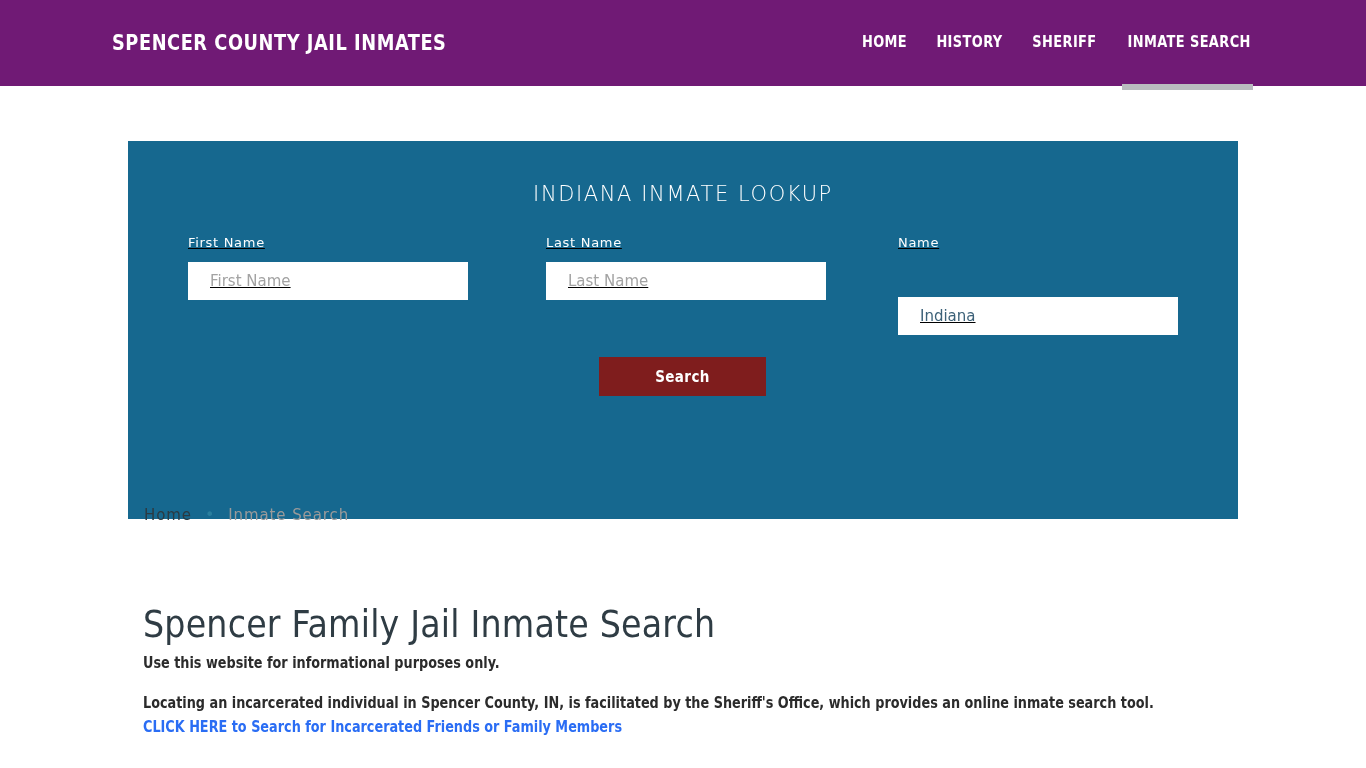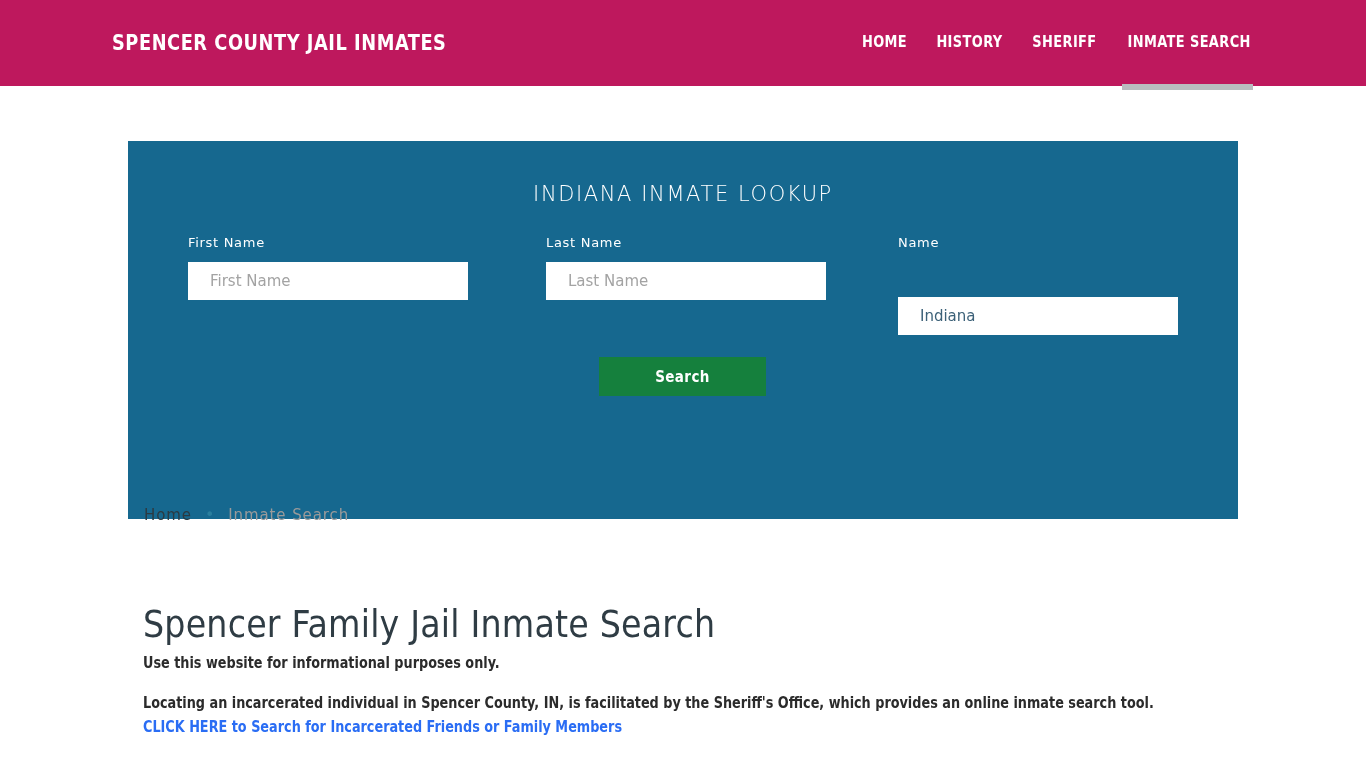--- a/index.html
+++ b/index.html
@@ -12,21 +12,21 @@
     overflow: hidden;
     background: #ffffff;
     font-family: "Liberation Sans", sans-serif;
   }
 
   
   .site-header {
     position: relative;
     width: 1366px;
     height: 86px;
-    background: #be185d;
+    background: #701a75;
   }
   .site-title {
     position: absolute;
     left: 112px;
     top: 31px;
     font-family: "DejaVu Sans Condensed", "Liberation Sans Narrow", "Liberation Sans", sans-serif;
     font-size: 21px;
     font-weight: bold;
     color: #ffffff;
     letter-spacing: 0.6px;
@@ -80,20 +80,21 @@
     text-align: center;
     font-size: 21px;
     font-weight: 300;
     color: #ffffff;
     letter-spacing: 1.6px;
     font-family: "DejaVu Sans", sans-serif;
   }
   .field {
     position: absolute;
     top: 94px;
+    text-decoration: underline;
   }
   .field-label {
     font-size: 13px;
     color: #ffffff;
     letter-spacing: 0.7px;
     font-family: "DejaVu Sans", sans-serif;
     margin-bottom: 12px;
     display: block;
   }
   .field-input {
@@ -118,21 +119,21 @@
   .field-state .field-input { width: 280px; margin-top: 47px; }
   .field-last, .field-state { }
   .field-last .field-label, .field-state .field-label { display: block; }
 
   .search-button {
     position: absolute;
     left: 471px;
     top: 216px;
     width: 167px;
     height: 39px;
-    background: #15803d;
+    background: #7f1d1d;
     border: none;
     color: #ffffff;
     font-size: 15px;
     font-weight: bold;
     font-family: "DejaVu Sans Condensed", "Liberation Sans Narrow", "Liberation Sans", sans-serif;
     letter-spacing: 0.4px;
     cursor: pointer;
     border-radius: 0;
   }
 

